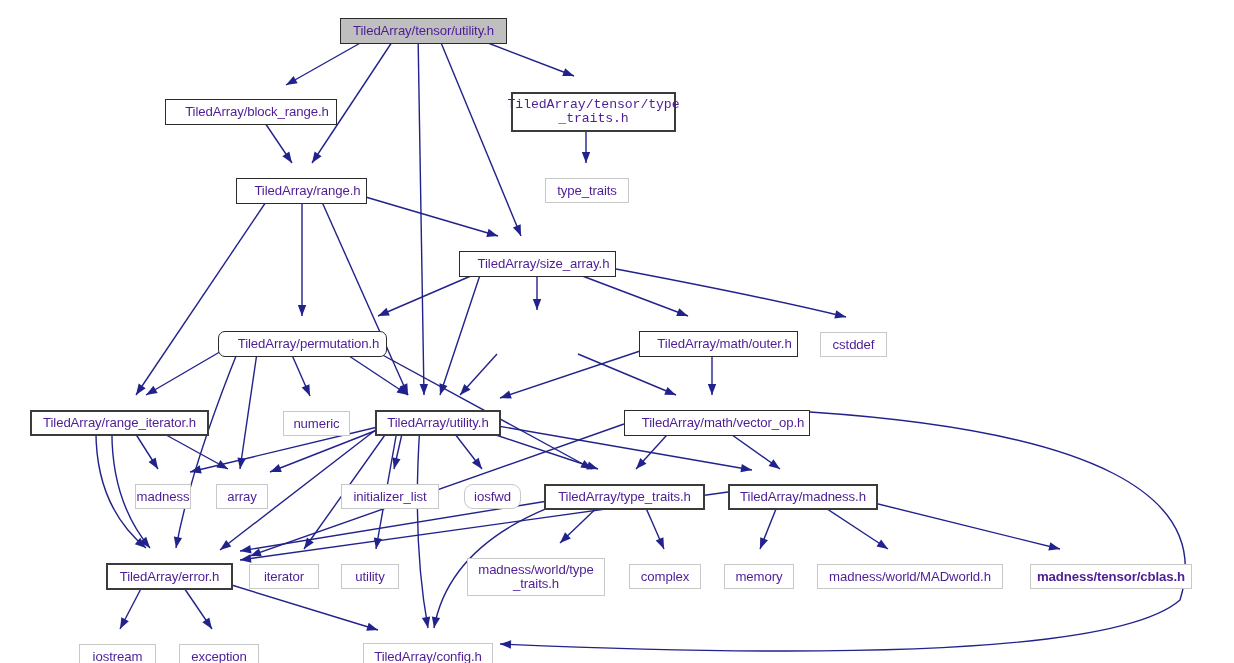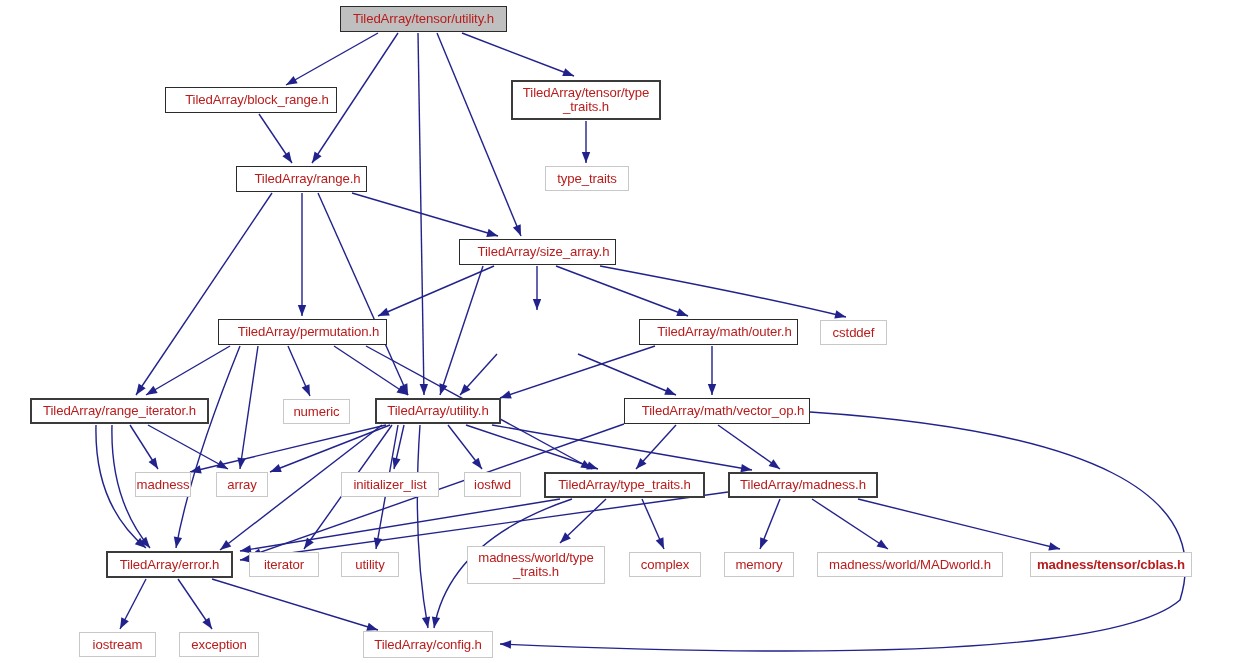--- a/index.html
+++ b/index.html
@@ -25,25 +25,26 @@
     pointer-events: none;
   }
   .node {
     position: absolute;
     box-sizing: border-box;
     display: flex;
     align-items: center;
     justify-content: center;
     text-align: center;
     background: #ffffff;
-    color: #b91c1c;
+    color: #4c1d95;
     font-size: 13.2px;
     line-height: 14px;
     white-space: pre;
     letter-spacing: -0.1px;
+    margin-top: 12px;
   }
   
   .node.sys {
     border: 1px solid #c8c8c8;
   }
   
   .node.hdr {
     border: 1.6px solid #2b2b2b;
     padding-left: 12px;
   }
@@ -279,36 +280,36 @@
         <polygon points="0,0 -11,-4.2 -11,4.2" fill="#22228c" transform="translate(212,629) rotate(55.78429786756261)"></polygon>
       </g>
       <g>
         <path d="M 212 579 L 378 630" fill="none" stroke="#22228c" stroke-width="1.4"></path>
         <polygon points="0,0 -11,-4.2 -11,4.2" fill="#22228c" transform="translate(378,630) rotate(17.07847165487379)"></polygon>
       </g>
     </svg>
 
 <div class="node root" style="left: 340px; top: 6px; width: 167px; height: 26px;">TiledArray/tensor/utility.h</div>
     <div class="node hdr" style="left: 165px; top: 87px; width: 172px; height: 26px;">TiledArray/block_range.h</div>
-    <div class="node strong" style="left: 511px; top: 80px; width: 150px; height: 40px;">TiledArray/tensor/type
+    <div class="node strong" style="left: 511px; top: 80px; width: 165px; height: 40px; font-family: Liberation Mono, monospace;">TiledArray/tensor/type
 _traits.h</div>
     <div class="node sys" style="left: 545px; top: 166px; width: 84px; height: 25px;">type_traits</div>
     <div class="node hdr" style="left: 236px; top: 166px; width: 131px; height: 26px;">TiledArray/range.h</div>
     <div class="node hdr" style="left: 459px; top: 239px; width: 157px; height: 26px;">TiledArray/size_array.h</div>
-    <div class="node hdr" style="left: 218px; top: 319px; width: 169px; height: 26px;">TiledArray/permutation.h</div>
+    <div class="node hdr" style="left: 218px; top: 319px; width: 169px; height: 26px; border-radius: 7px;">TiledArray/permutation.h</div>
     <div class="node hdr" style="left: 639px; top: 319px; width: 159px; height: 26px;">TiledArray/math/outer.h</div>
     <div class="node sys" style="left: 820px; top: 320px; width: 67px; height: 25px;">cstddef</div>
     <div class="node strong" style="left: 30px; top: 398px; width: 179px; height: 26px;">TiledArray/range_iterator.h</div>
     <div class="node sys" style="left: 283px; top: 399px; width: 67px; height: 25px;">numeric</div>
     <div class="node strong" style="left: 375px; top: 398px; width: 126px; height: 26px;">TiledArray/utility.h</div>
     <div class="node hdr" style="left: 624px; top: 398px; width: 186px; height: 26px;">TiledArray/math/vector_op.h</div>
     <div class="node sys" style="left: 135px; top: 472px; width: 56px; height: 25px;">madness</div>
     <div class="node sys" style="left: 216px; top: 472px; width: 52px; height: 25px;">array</div>
     <div class="node sys" style="left: 341px; top: 472px; width: 98px; height: 25px;">initializer_list</div>
-    <div class="node sys" style="left: 464px; top: 472px; width: 57px; height: 25px;">iosfwd</div>
+    <div class="node sys" style="left: 464px; top: 472px; width: 57px; height: 25px; border-radius: 9px;">iosfwd</div>
     <div class="node strong" style="left: 544px; top: 472px; width: 161px; height: 26px;">TiledArray/type_traits.h</div>
     <div class="node strong" style="left: 728px; top: 472px; width: 150px; height: 26px;">TiledArray/madness.h</div>
     <div class="node strong" style="left: 106px; top: 551px; width: 127px; height: 27px;">TiledArray/error.h</div>
     <div class="node sys" style="left: 249px; top: 552px; width: 70px; height: 25px;">iterator</div>
     <div class="node sys" style="left: 341px; top: 552px; width: 58px; height: 25px;">utility</div>
     <div class="node sys" style="left: 467px; top: 546px; width: 138px; height: 38px;">madness/world/type
 _traits.h</div>
     <div class="node sys" style="left: 629px; top: 552px; width: 72px; height: 25px;">complex</div>
     <div class="node sys" style="left: 724px; top: 552px; width: 70px; height: 25px;">memory</div>
     <div class="node sys" style="left: 817px; top: 552px; width: 186px; height: 25px;">madness/world/MADworld.h</div>

